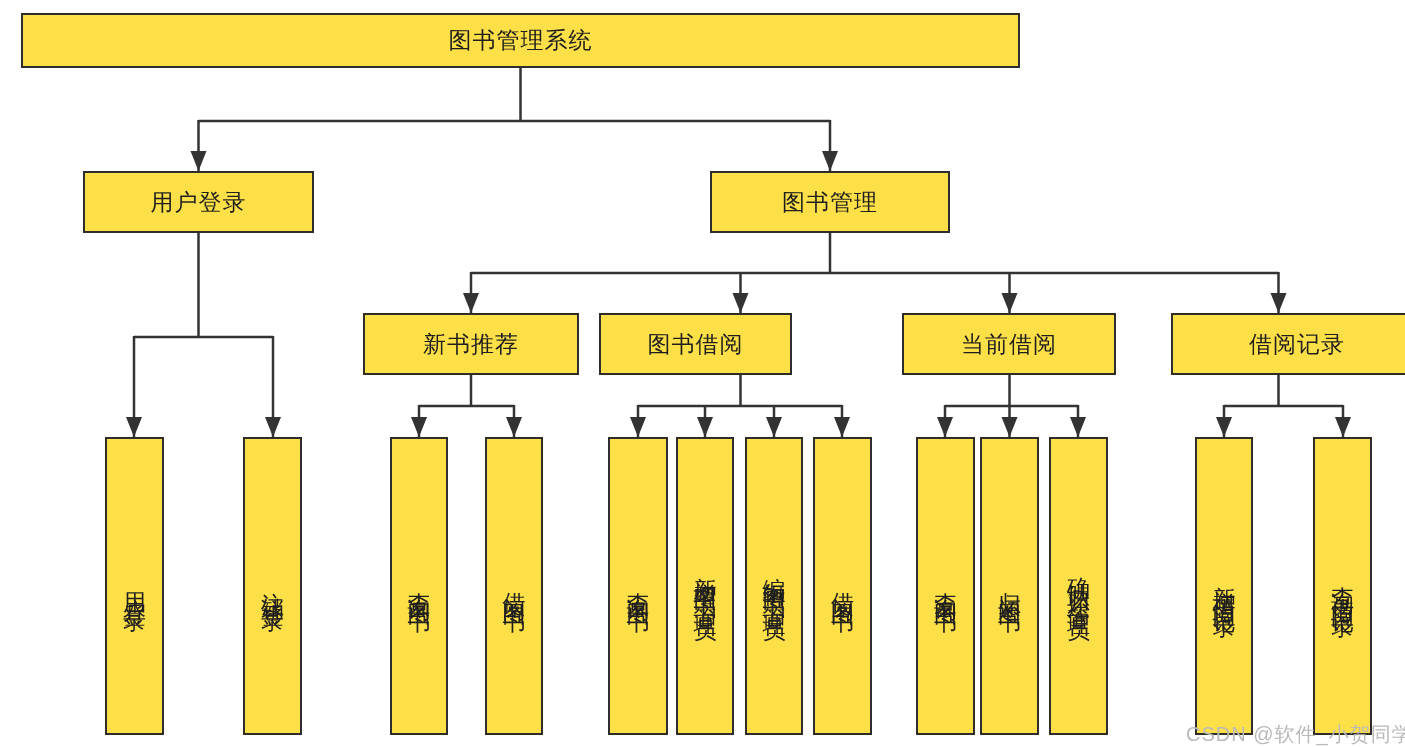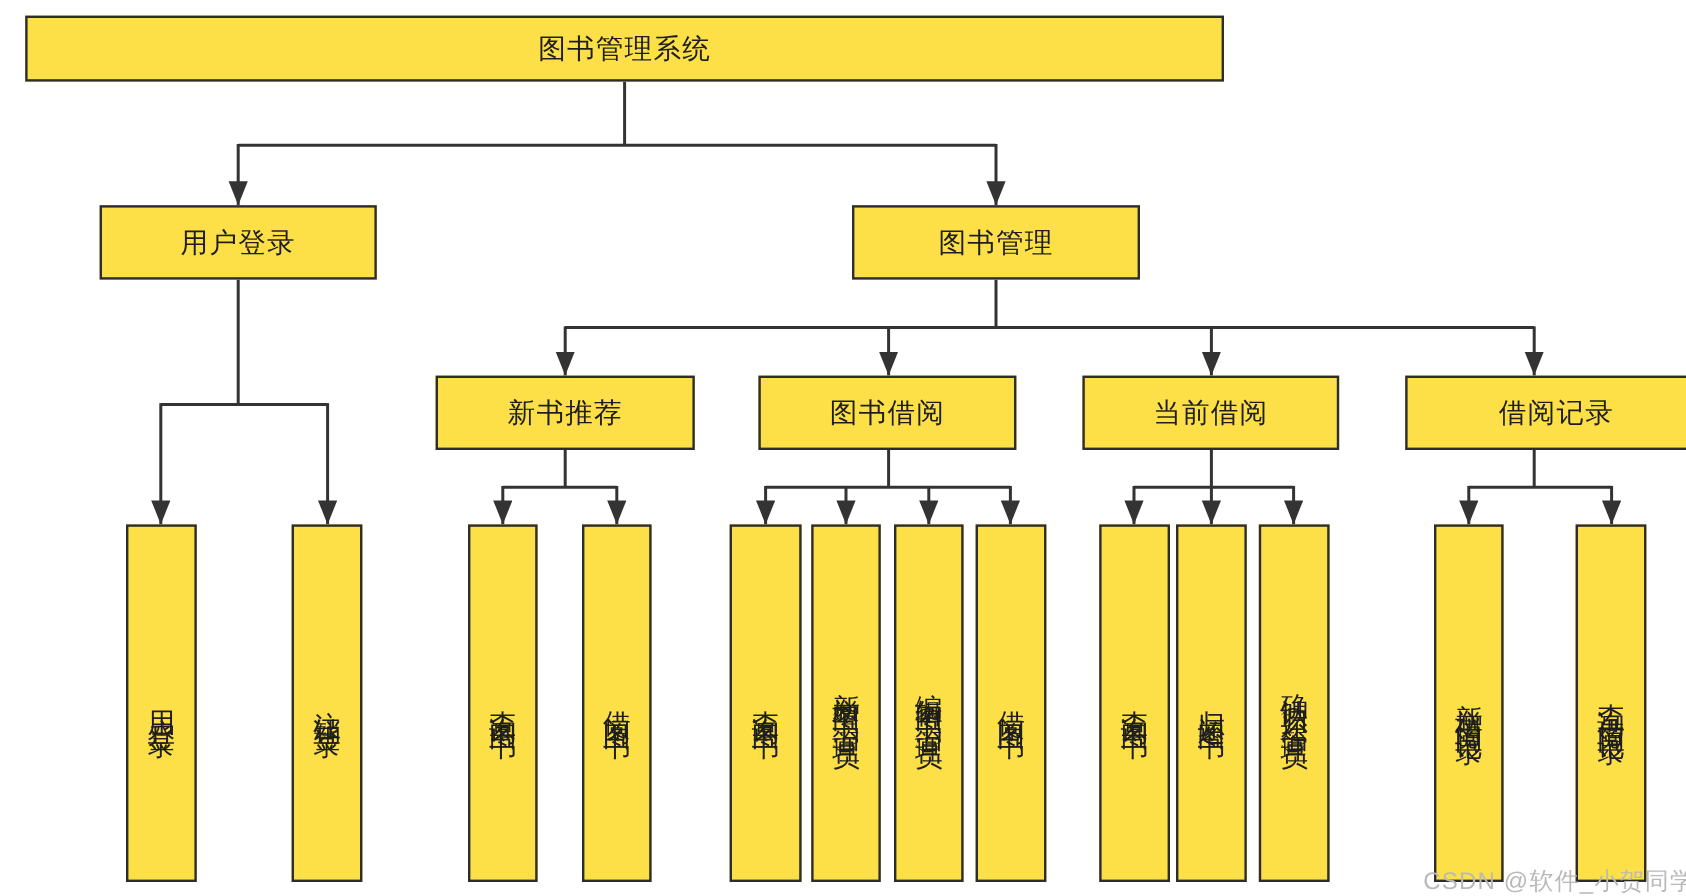--- a/index.html
+++ b/index.html
@@ -120,21 +120,21 @@
   <div class="node l2-node" style="left:83px;width:231px;">
     <span>用户登录</span>
   </div>
   <div class="node l2-node" style="left:710px;width:240px;">
     <span>图书管理</span>
   </div>
 
   <div class="node l3-node" style="left:363px;width:216px;">
     <span>新书推荐</span>
   </div>
-  <div class="node l3-node" style="left:632px;width:215px;">
+  <div class="node l3-node" style="left:599px;width:193px;">
     <span>图书借阅</span>
   </div>
   <div class="node l3-node" style="left:902px;width:214px;">
     <span>当前借阅</span>
   </div>
   <div class="node l3-node" style="left:1171px;width:252px;">
     <span>借阅记录</span>
   </div>
 
   <div class="node leaf-node" style="left:105px;width:59px;">

